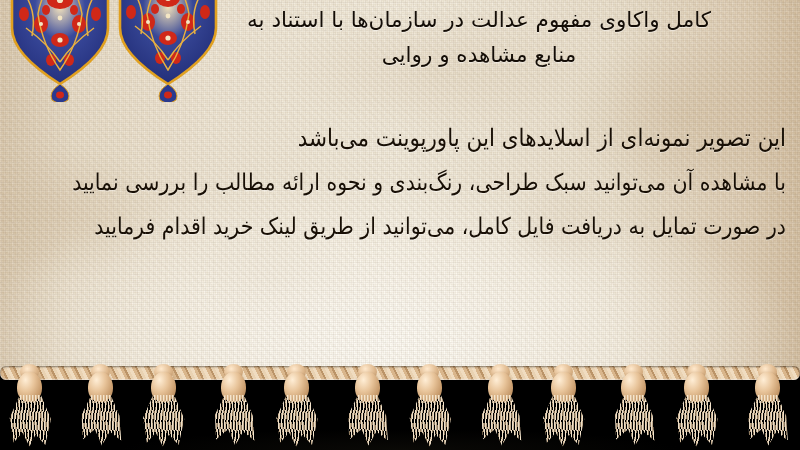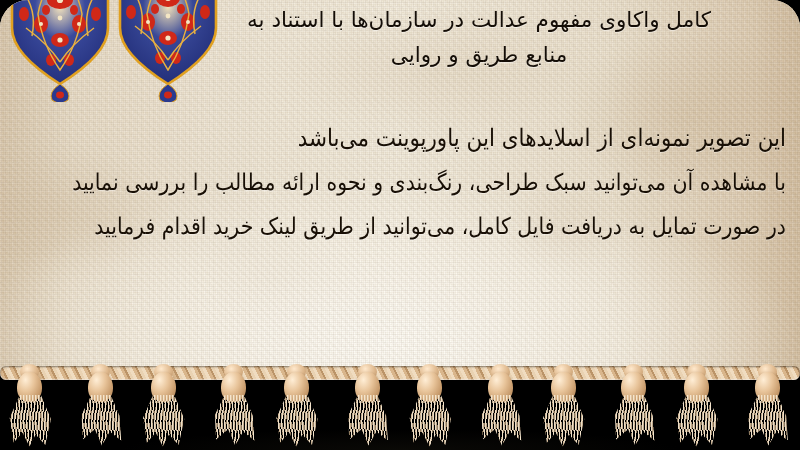--- a/index.html
+++ b/index.html
@@ -5,21 +5,20 @@
 <style>
   html,body{margin:0;padding:0;background:#000;}
   *{box-sizing:border-box;}
 
   .slide{
     position:relative;
     width:800px;height:450px;
     overflow:hidden;
     font-family:"DejaVu Sans", sans-serif;
     background:#000;
-    border-radius:28px;
   }
 
   
   .paper{
     position:absolute;left:0;top:0;width:800px;height:388px;
     background:
       
       radial-gradient(ellipse 560px 220px at 48% 88%, rgba(255,253,247,.96) 0%, rgba(255,252,244,.55) 42%, rgba(255,250,240,0) 74%),
       
       radial-gradient(ellipse 180px 120px at 86% 30%, rgba(198,172,136,.34) 0%, rgba(198,172,136,0) 70%),
@@ -237,21 +236,21 @@
       <circle cx="52" cy="50" r="2.4"></circle>
     </g>
     <g>
       <path d="M52 118 Q40 126 44 134 Q52 140 60 134 Q64 126 52 118Z" fill="#2a3a8f" stroke="#e0a020" stroke-width="1"></path>
       <ellipse cx="52" cy="129" rx="4" ry="3.4" fill="#d02818"></ellipse>
     </g>
   </svg>
 
   <div class="title">
     <span>کامل واکاوی مفهوم عدالت در سازمان‌ها با استناد به</span>
-    <span class="t2">منابع طریق و روایی</span>
+    <span class="t2">منابع مشاهده و روایی</span>
   </div>
 
   <div class="body-block">
     <span class="bline l1">این تصویر نمونه‌ای از اسلایدهای این پاورپوینت می‌باشد</span>
     <span class="bline l2">با مشاهده آن می‌توانید سبک طراحی، رنگ‌بندی و نحوه ارائه مطالب را بررسی نمایید</span>
     <span class="bline l3">در صورت تمایل به دریافت فایل کامل، می‌توانید از طریق لینک خرید اقدام فرمایید</span>
   </div>
 
   <div class="blackband"></div>
   <div class="cord"></div>

